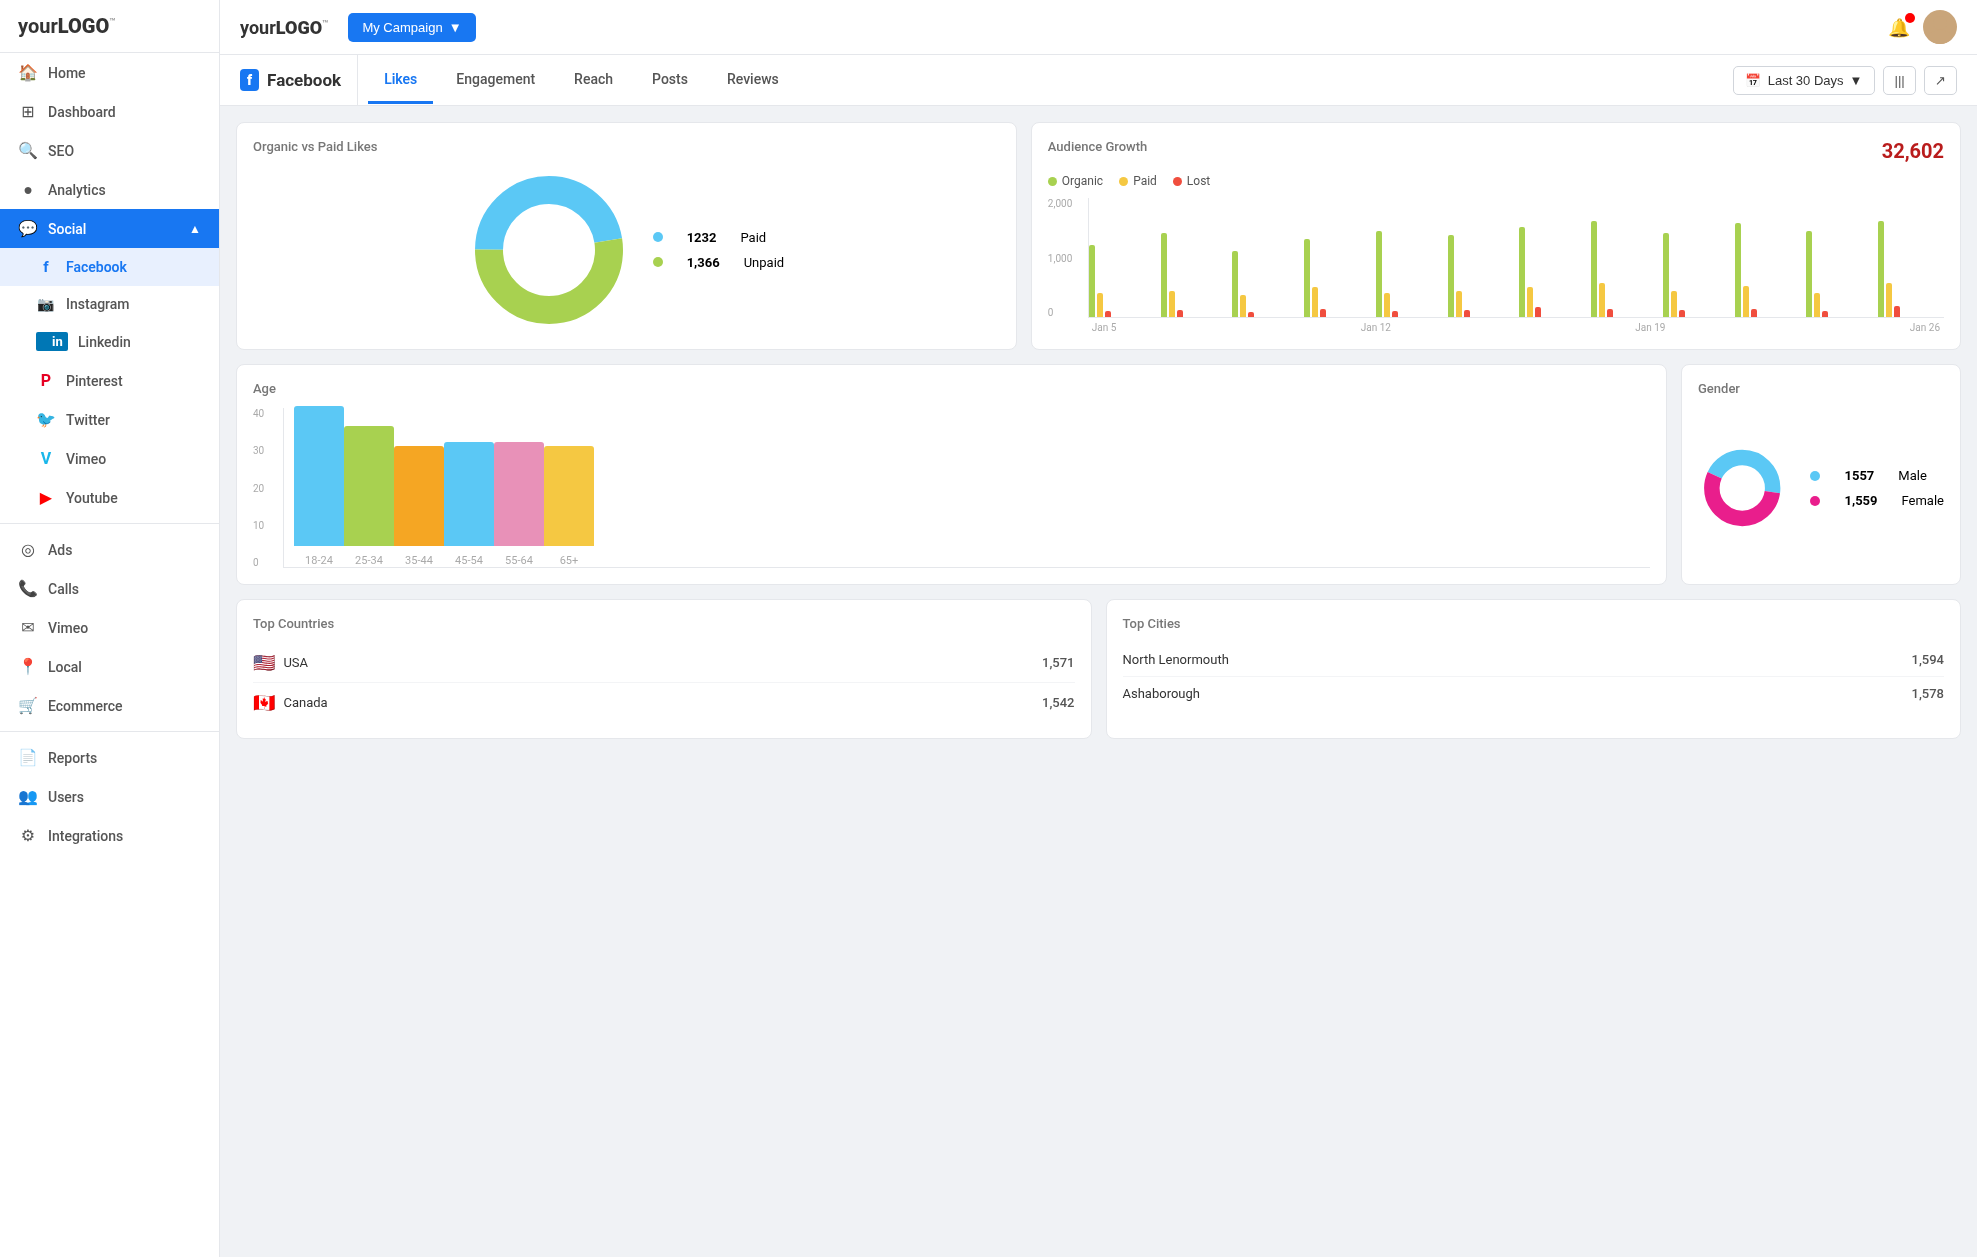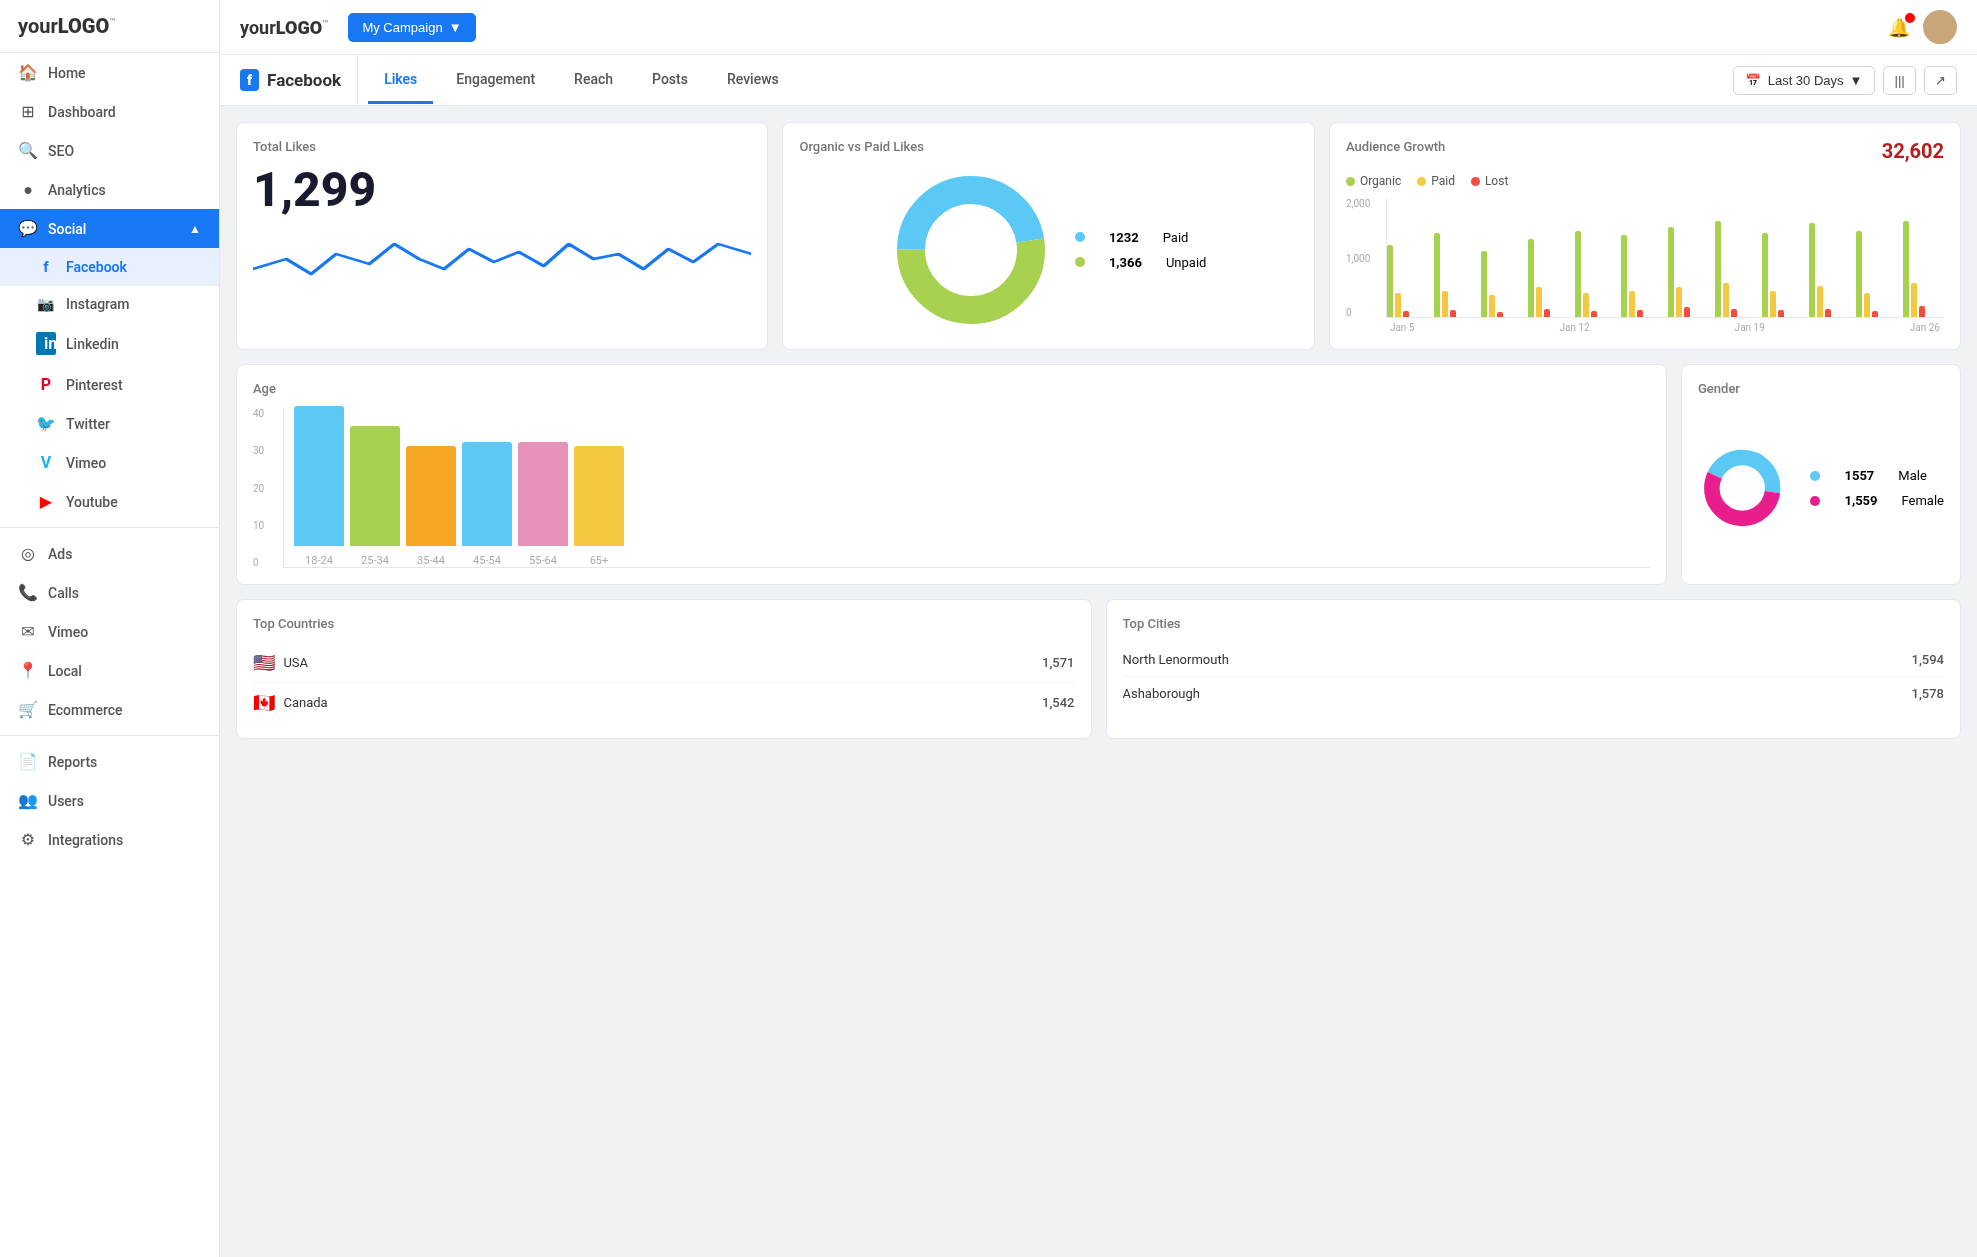--- a/index.html
+++ b/index.html
@@ -123,21 +123,21 @@
   </div>
   <div class="sidebar-item sub-active sub-item">
     <span class="icon" style="color:#1877f2;font-weight:700;font-size:15px;">f</span>
     <span>Facebook</span>
   </div>
   <div class="sidebar-item sub-item">
     <span class="icon" style="font-size:14px;">📷</span>
     <span>Instagram</span>
   </div>
   <div class="sidebar-item sub-item">
-    <span class="icon" style="background:#0077b5;color:#fff;font-size:16px;font-weight:700;padding:2px 8px;border-radius:2px;">in</span>
+    <span class="icon" style="background:#0077b5;color:#fff;font-size:13px;font-weight:700;padding:2px 16px;border-radius:2px;">in</span>
     <span>Linkedin</span>
   </div>
   <div class="sidebar-item sub-item">
     <span class="icon" style="color:#e60023;font-weight:700;">P</span>
     <span>Pinterest</span>
   </div>
   <div class="sidebar-item sub-item">
     <span class="icon" style="color:#1da1f2;">🐦</span>
     <span>Twitter</span>
   </div>
@@ -230,27 +230,20 @@
       <button class="icon-btn">
         <span>↗</span>
       </button>
     </div>
   </div>
 
   <div class="content">
 
     <div class="cards-row">
 
-      <div class="card likes-card">
-        <div class="card-title">Total Likes</div>
-        <div class="card-value">1,299</div>
-        <svg class="sparkline" viewBox="0 0 300 60" preserveAspectRatio="none">
-          <polyline points="0,45 20,35 35,50 50,30 70,40 85,20 100,35 115,45 130,25 145,38 160,28 175,42 190,20 205,35 220,30 235,45 250,25 265,38 280,20 300,30" fill="none" stroke="#1877f2" stroke-width="2.5" stroke-linecap="round" stroke-linejoin="round"></polyline>
-        </svg>
-      </div>
 
       <div class="card donut-card">
         <div class="card-title">Organic vs Paid Likes</div>
         <div class="donut-container">
           <svg width="160" height="160" viewBox="0 0 160 160">
 
             <circle cx="80" cy="80" r="60" fill="none" stroke="#5bc8f5" stroke-width="28" stroke-dasharray="178.85 198.14" stroke-dashoffset="94.25" transform="rotate(-90 80 80)"></circle>
             <circle cx="80" cy="80" r="60" fill="none" stroke="#a8d150" stroke-width="28" stroke-dasharray="198.14 178.85" stroke-dashoffset="-84.6" transform="rotate(-90 80 80)"></circle>
             <text x="80" y="76" text-anchor="middle" font-size="11" fill="#555"></text>
           </svg>
@@ -372,21 +365,21 @@
       <div class="card age-card" style="flex:1;">
         <div class="card-title">Age</div>
         <div style="position:relative;padding-left:30px;">
           <div style="position:absolute;left:0;top:0;height:160px;display:flex;flex-direction:column;justify-content:space-between;">
             <span style="font-size:10px;color:#aaa;">40</span>
             <span style="font-size:10px;color:#aaa;">30</span>
             <span style="font-size:10px;color:#aaa;">20</span>
             <span style="font-size:10px;color:#aaa;">10</span>
             <span style="font-size:10px;color:#aaa;">0</span>
           </div>
-          <div id="age-bars" style="display:flex;align-items:flex-end;gap:6px;height:160px;border-bottom:1px solid #e5e7eb;border-left:1px solid #e5e7eb;padding:0 10px;">
+          <div id="age-bars" style="display:flex;align-items:flex-end;gap:0;height:160px;border-bottom:1px solid #e5e7eb;border-left:1px solid #e5e7eb;padding:0 10px;">
           <div style="display: flex; flex-direction: column; align-items: center; gap: 4px;">
                 <div style="width: 50px; background: rgb(91, 200, 245); border-radius: 3px 3px 0px 0px; height: 140px;"></div>
                 <span style="font-size: 11px; color: rgb(170, 170, 170); margin-top: 4px;">18-24</span>
               </div>
               <div style="display: flex; flex-direction: column; align-items: center; gap: 4px;">
                 <div style="width: 50px; background: rgb(168, 209, 80); border-radius: 3px 3px 0px 0px; height: 120px;"></div>
                 <span style="font-size: 11px; color: rgb(170, 170, 170); margin-top: 4px;">25-34</span>
               </div>
               <div style="display: flex; flex-direction: column; align-items: center; gap: 4px;">
                 <div style="width: 50px; background: rgb(245, 166, 35); border-radius: 3px 3px 0px 0px; height: 100px;"></div>

